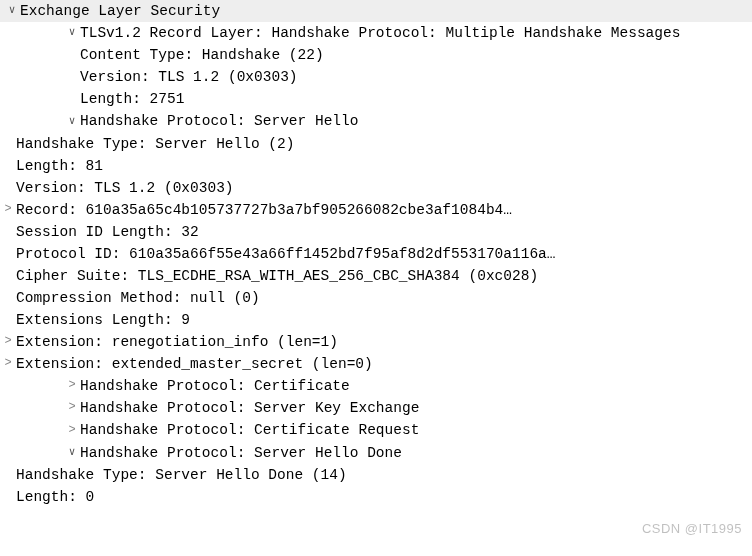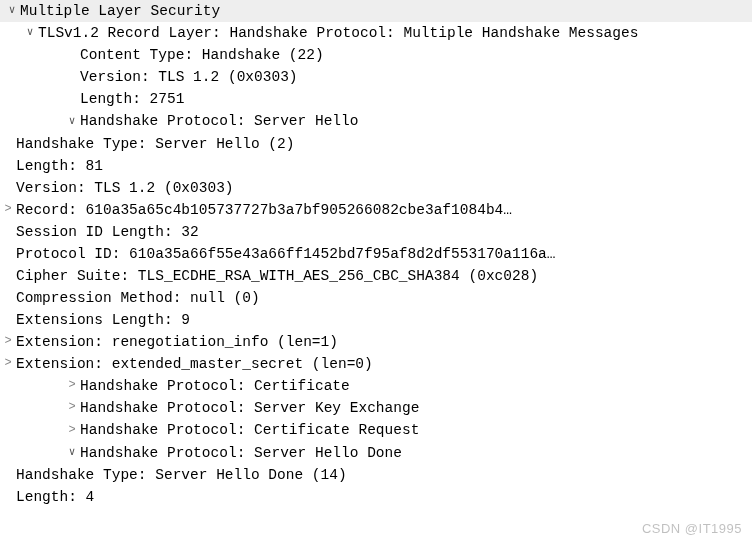--- a/index.html
+++ b/index.html
@@ -17,21 +17,21 @@
   }
   .row {
     white-space: nowrap;
     padding-left: 2px;
   }
   .row.selected {
     background: #eeeeee;
   }
   
   .ind1 { padding-left: 6px; }
-  .ind2 { padding-left: 24px; }
+  .ind2 { padding-left: 24px; margin-left: 42px; }
   .ind3 { padding-left: 66px; }
   .ind4 { }
   .toggle {
     display: inline-block;
     width: 12px;
     text-align: center;
     color: #555;
     font-size: 11px;
     margin-right: 2px;
     vertical-align: middle;
@@ -50,21 +50,21 @@
     bottom: 16px;
     color: rgba(0,0,0,0.25);
     font-family: sans-serif;
     font-size: 13px;
     letter-spacing: 0.5px;
   }
 </style>
 </head>
 <body>
 
-<div class="row selected ind1"><span class="toggle open"></span><span>Multiple Layer Security</span></div>
+<div class="row selected ind1"><span class="toggle open"></span><span>Exchange Layer Security</span></div>
 
 <div class="row ind2"><span class="toggle open"></span><span>TLSv1.2 Record Layer: Handshake Protocol: Multiple Handshake Messages</span></div>
 <div class="row ind3"><span class="spacer"></span><span>Content Type: Handshake (22)</span></div>
 <div class="row ind3"><span class="spacer"></span><span>Version: TLS 1.2 (0x0303)</span></div>
 <div class="row ind3"><span class="spacer"></span><span>Length: 2751</span></div>
 
 <div class="row ind3"><span class="toggle open"></span><span>Handshake Protocol: Server Hello</span></div>
 <div class="row ind4"><span class="spacer"></span><span>Handshake Type: Server Hello (2)</span></div>
 <div class="row ind4"><span class="spacer"></span><span>Length: 81</span></div>
 <div class="row ind4"><span class="spacer"></span><span>Version: TLS 1.2 (0x0303)</span></div>
@@ -76,15 +76,15 @@
 <div class="row ind4"><span class="spacer"></span><span>Extensions Length: 9</span></div>
 <div class="row ind4"><span class="toggle closed"></span><span>Extension: renegotiation_info (len=1)</span></div>
 <div class="row ind4"><span class="toggle closed"></span><span>Extension: extended_master_secret (len=0)</span></div>
 
 <div class="row ind3"><span class="toggle closed"></span><span>Handshake Protocol: Certificate</span></div>
 <div class="row ind3"><span class="toggle closed"></span><span>Handshake Protocol: Server Key Exchange</span></div>
 <div class="row ind3"><span class="toggle closed"></span><span>Handshake Protocol: Certificate Request</span></div>
 
 <div class="row ind3"><span class="toggle open"></span><span>Handshake Protocol: Server Hello Done</span></div>
 <div class="row ind4"><span class="spacer"></span><span>Handshake Type: Server Hello Done (14)</span></div>
-<div class="row ind4"><span class="spacer"></span><span>Length: 4</span></div>
+<div class="row ind4"><span class="spacer"></span><span>Length: 0</span></div>
 
 <div class="watermark">CSDN @IT1995</div>
 
 </body></html>

